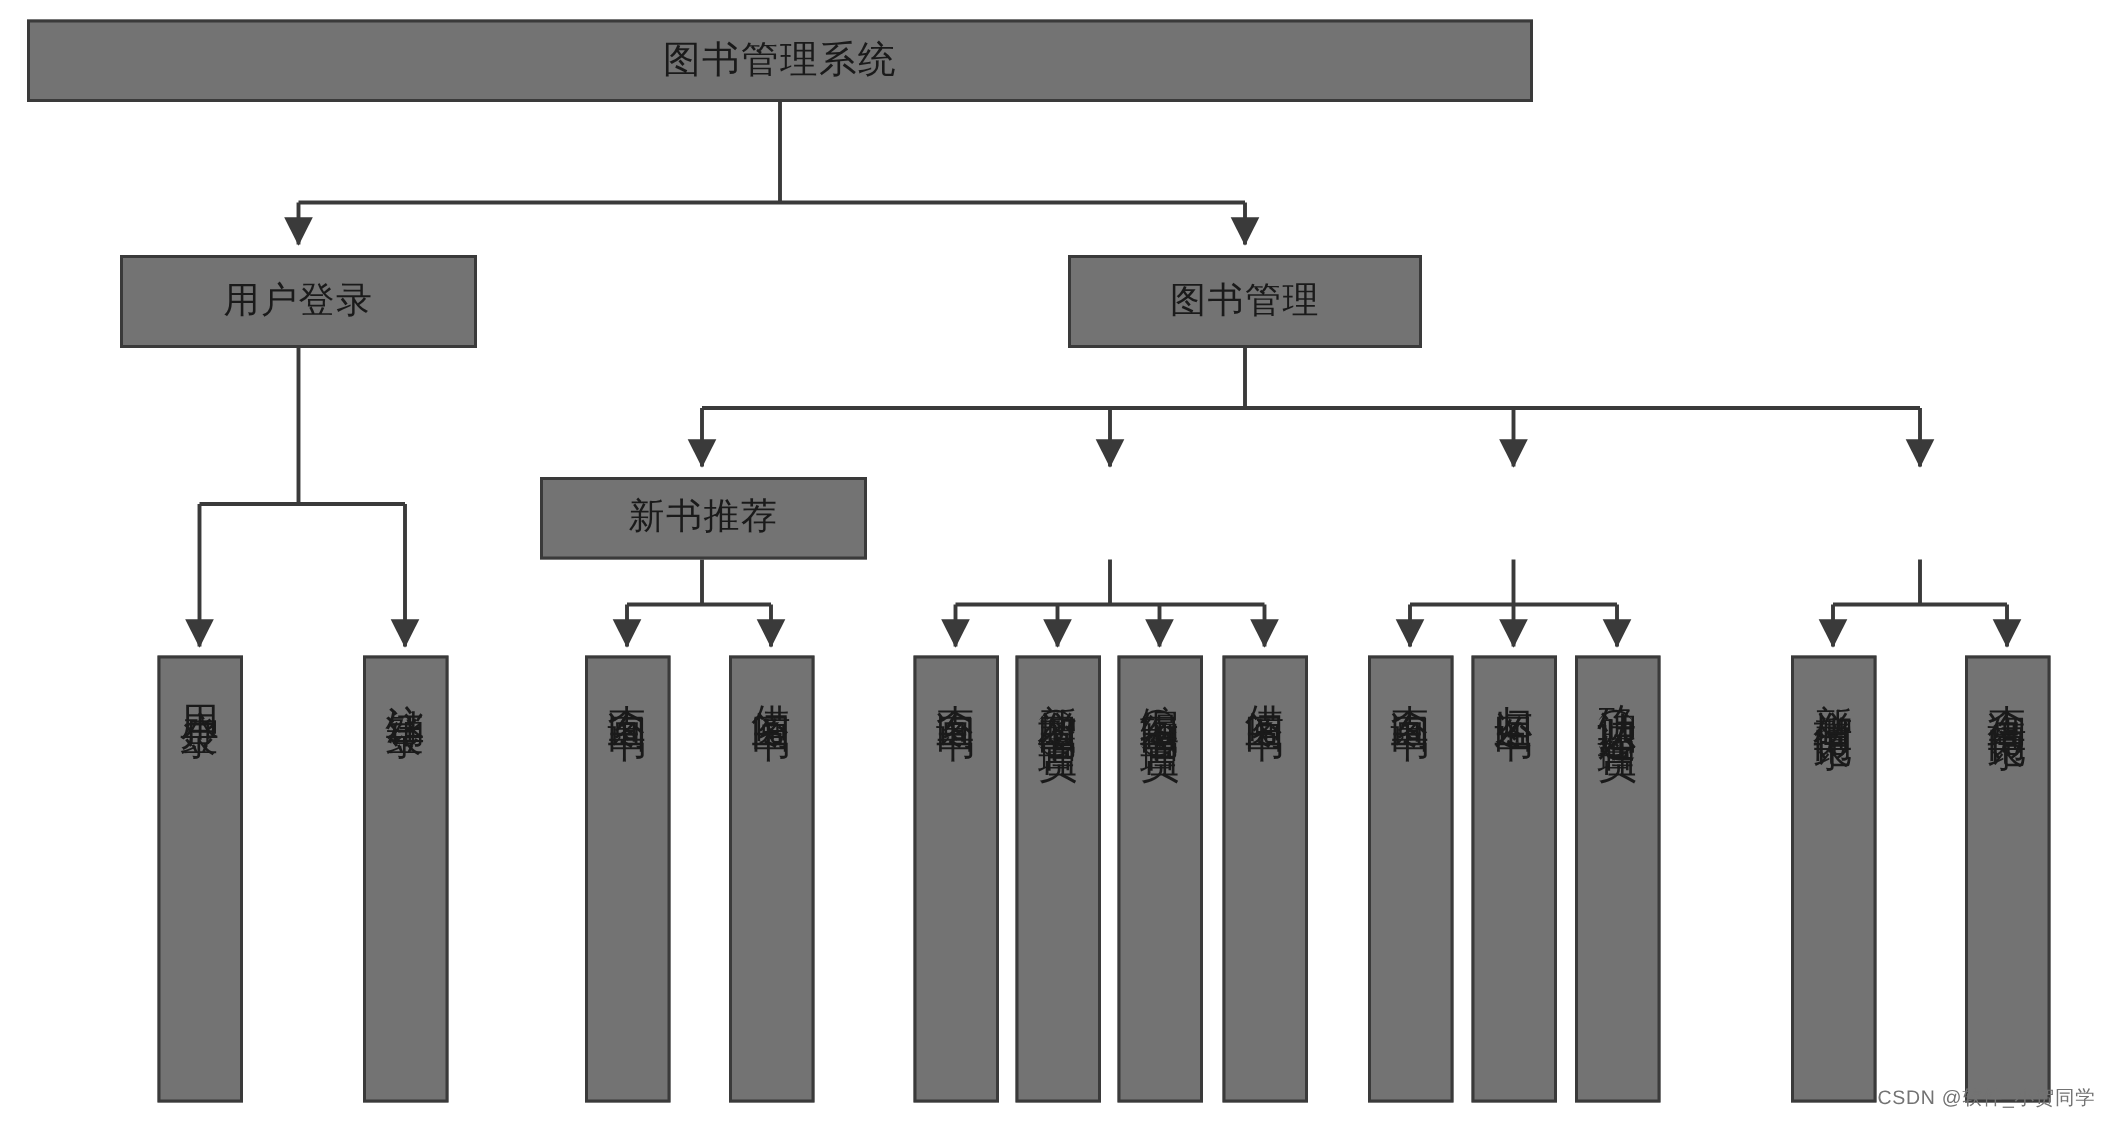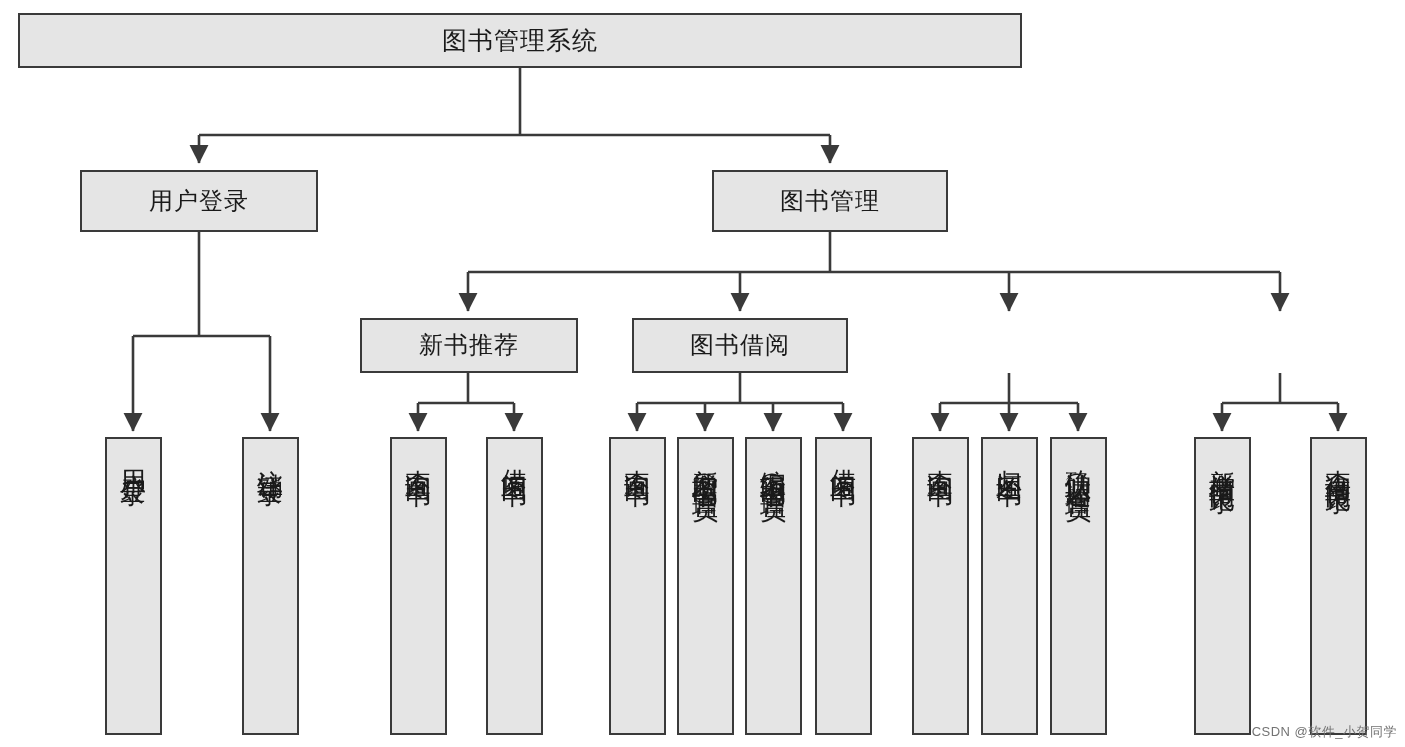--- a/index.html
+++ b/index.html
@@ -7,21 +7,21 @@
     width:1405px;height:747px;
     background:#ffffff;
     font-family:"Liberation Sans","DejaVu Sans",sans-serif;
     overflow:hidden;
     position:relative;
   }
   #diagram{position:absolute;left:0;top:0;width:1405px;height:747px;}
   .node{
     position:absolute;
     box-sizing:border-box;
-    background:#e5e5e5;
+    background:#737373;
     border:2.5px solid #3a3a3a;
     display:flex;
     align-items:center;
     justify-content:center;
     color:#1a1a1a;
   }
   .node .lbl{
     display:block;
     text-align:center;
     line-height:1.18;
@@ -113,23 +113,20 @@
   <div class="node h-node" style="left:80px;top:170px;width:238px;height:62px;">
     <span class="lbl">用户登录</span>
   </div>
   <div class="node h-node" style="left:360px;top:318px;width:218px;height:55px;">
     <span class="lbl">新书推荐</span>
   </div>
 
   <div class="node h-node" style="left:712px;top:170px;width:236px;height:62px;">
     <span class="lbl">图书管理</span>
   </div>
-  <div class="node h-node" style="left:632px;top:318px;width:216px;height:55px;">
-    <span class="lbl">图书借阅</span>
-  </div>
 
   <div class="node v-node" style="left:105px;top:437px;width:57px;height:298px;">
     <span class="lbl">用户登录</span>
   </div>
   <div class="node v-node" style="left:242px;top:437px;width:57px;height:298px;">
     <span class="lbl">注销登录</span>
   </div>
 
   <div class="node v-node" style="left:390px;top:437px;width:57px;height:298px;">
     <span class="lbl">查询图书</span>

